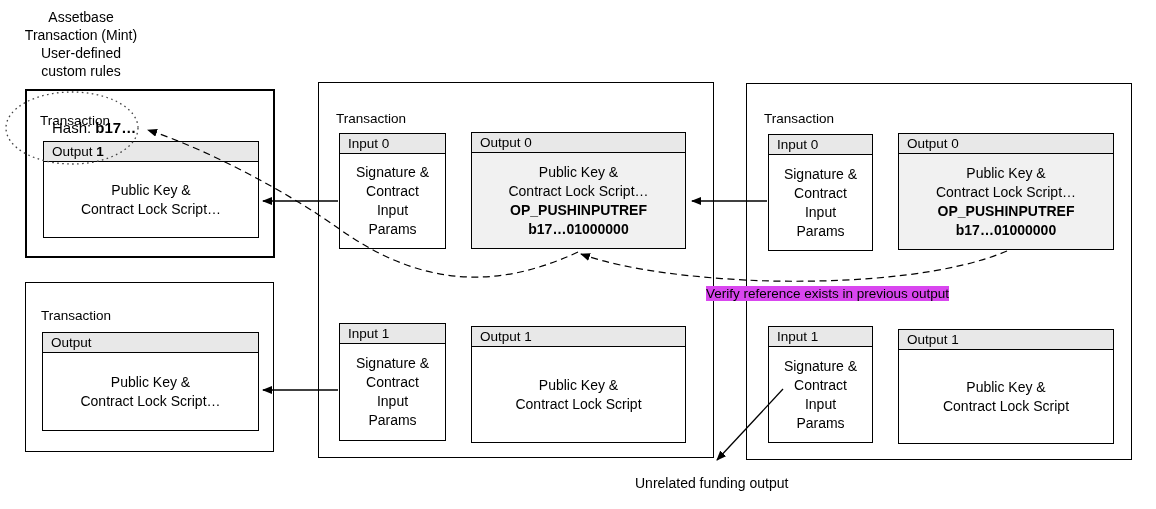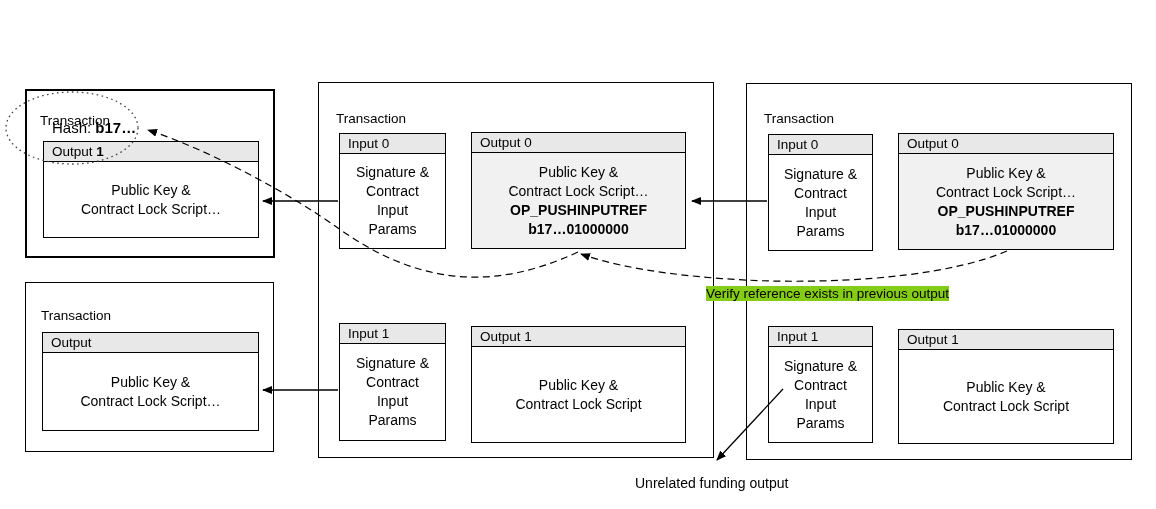--- a/index.html
+++ b/index.html
@@ -42,20 +42,24 @@
   .overlay{
     position:absolute;left:0;top:0;width:1156px;height:509px;
     pointer-events:none;z-index:5;
   }
 </style>
 </head>
 <body>
 
 <div class="canvas">
 
+  <div class="note pre">Assetbase
+Transaction (Mint)
+User-defined
+custom rules</div>
 
   <div class="tx bold" style="left:25px;top:89px;width:250px;height:169px;">
     <div class="tx-label" style="left:13px;top:7px;">Transaction</div>
     <div class="hash-line" style="left:13px;top:28px;"><span>Hash: </span><b>b17…</b></div>
     <div class="obox" style="left:16px;top:50px;width:216px;height:97px;">
       <div class="obox-header hdr-bg" style="background: rgb(232, 232, 232);"><span>Output </span><b>1</b></div>
       <div class="obox-body pre">Public Key &amp;
 Contract Lock Script…</div>
     </div>
   </div>
@@ -126,21 +130,21 @@
 Input
 Params</div>
     </div>
     <div class="obox" style="left:151px;top:245px;width:216px;height:115px;">
       <div class="obox-header hdr-bg" style="background: rgb(232, 232, 232);">Output 1</div>
       <div class="obox-body pre">Public Key &amp;
 Contract Lock Script</div>
     </div>
   </div>
 
-  <div class="float-label" style="left:706px;top:286px;background:#84cc16;">Verify reference exists in previous output</div>
+  <div class="float-label" style="left:706px;top:286px;background:#d946ef;">Verify reference exists in previous output</div>
   <div class="float-label" style="left:635px;top:475px;font-size:14px;">Unrelated funding output</div>
 
   <svg class="overlay" viewBox="0 0 1156 509">
     <defs>
       <marker id="ah" markerWidth="10" markerHeight="8" refX="9" refY="4" orient="auto" markerUnits="userSpaceOnUse">
         <path d="M0,0 L10,4 L0,8 Z" fill="#000"></path>
       </marker>
     </defs>
     <ellipse cx="72" cy="128" rx="66" ry="36" fill="none" stroke="#444" stroke-width="1.3" stroke-dasharray="1.6 3.4"></ellipse>
     <path d="M338 201 L263 201" stroke="#000" stroke-width="1.3" fill="none" marker-end="url(#ah)"></path>

